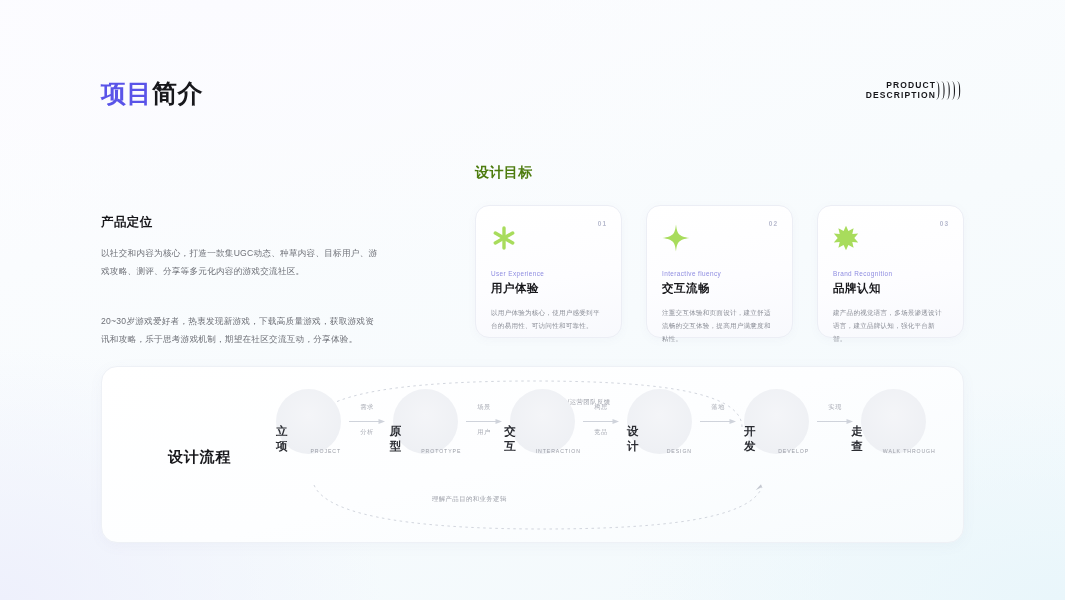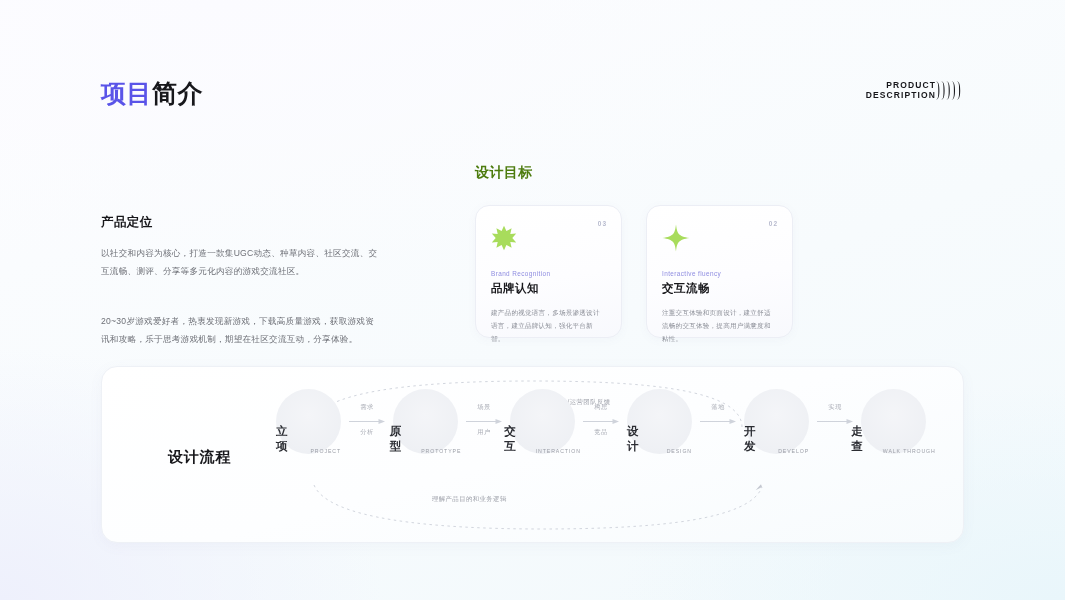--- a/index.html
+++ b/index.html
@@ -112,61 +112,76 @@
           <path d="M15.6 0.5c2.3 0 2.3 4.2 2.3 9s0 9-2.3 9c1.6 0 3.4-1.1 3.4-9S17.2 0.5 15.6 0.5z"></path>
           <path d="M20.8 0.5c2.3 0 2.3 4.2 2.3 9s0 9-2.3 9c1.6 0 3.4-1.1 3.4-9S22.4 0.5 20.8 0.5z"></path>
         </g>
       </svg>
     </div>
   </div>
 
   <div class="left-col">
     <div>
       <div class="blk-title">产品定位</div>
-      <div class="blk-body">以社交和内容为核心，打造一款集UGC动态、种草内容、社区交流、交互流畅、测评、分享等多元化内容的游戏交流社区。</div>
+      <div class="blk-body">以社交和内容为核心，打造一款集UGC动态、种草内容、目标用户、游戏攻略、测评、分享等多元化内容的游戏交流社区。</div>
     </div>
     <div class="blk2">
       <div class="blk-body">20~30岁游戏爱好者，热衷发现新游戏，下载高质量游戏，获取游戏资讯和攻略，乐于思考游戏机制，期望在社区交流互动，分享体验。</div>
     </div>
   </div>
 
   <div class="goals">
     <div class="goals-title">设计目标</div>
 
     <div class="cards">
 
+      <div class="card">
+        <div class="card-num">01</div>
+        <div class="card-icon">
+          <svg width="26" height="26" viewBox="0 0 26 26">
+            <g stroke="#a8dc5c" stroke-width="3.4" stroke-linecap="round">
+              <line x1="13" y1="3" x2="13" y2="23"></line>
+              <line x1="4.3" y1="8" x2="21.7" y2="18"></line>
+              <line x1="4.3" y1="18" x2="21.7" y2="8"></line>
+            </g>
+          </svg>
+        </div>
+        <div class="card-eyebrow">User Experience</div>
+        <div class="card-head">用户体验</div>
+        <div class="card-desc">以用户体验为核心，使用户感受到平台的易用性、可访问性和可靠性。</div>
+      </div>
+
+      <div class="card">
+        <div class="card-num">02</div>
+        <div class="card-icon">
+          <svg width="28" height="28" viewBox="0 0 28 28">
+            <path d="M14 0.5 C15.1 9.4 16.2 12.3 27.5 14 C16.2 15.7 15.1 18.6 14 27.5
+                     C12.9 18.6 11.8 15.7 0.5 14 C11.8 12.3 12.9 9.4 14 0.5 Z" fill="#a8dc5c"></path>
+          </svg>
+        </div>
+        <div class="card-eyebrow">Interactive fluency</div>
+        <div class="card-head">交互流畅</div>
+        <div class="card-desc">注重交互体验和页面设计，建立舒适流畅的交互体验，提高用户满意度和粘性。</div>
+      </div>
 
       <div class="card">
         <div class="card-num">03</div>
         <div class="card-icon">
           <svg width="26" height="26" viewBox="0 0 26 26">
             <path fill="#a8dc5c" d="M13 0.8 L15.4 6.1 L20.6 3.3 L19.3 9.0 L25.2 8.6
                   L21.3 13 L25.2 17.4 L19.3 17.0 L20.6 22.7 L15.4 19.9 L13 25.2
                   L10.6 19.9 L5.4 22.7 L6.7 17.0 L0.8 17.4 L4.7 13 L0.8 8.6
                   L6.7 9.0 L5.4 3.3 L10.6 6.1 Z"></path>
           </svg>
         </div>
         <div class="card-eyebrow">Brand Recognition</div>
         <div class="card-head">品牌认知</div>
         <div class="card-desc">建产品的视觉语言，多场景渗透设计语言，建立品牌认知，强化平台新智。</div>
       </div>
 
-      <div class="card">
-        <div class="card-num">02</div>
-        <div class="card-icon">
-          <svg width="28" height="28" viewBox="0 0 28 28">
-            <path d="M14 0.5 C15.1 9.4 16.2 12.3 27.5 14 C16.2 15.7 15.1 18.6 14 27.5
-                     C12.9 18.6 11.8 15.7 0.5 14 C11.8 12.3 12.9 9.4 14 0.5 Z" fill="#a8dc5c"></path>
-          </svg>
-        </div>
-        <div class="card-eyebrow">Interactive fluency</div>
-        <div class="card-head">交互流畅</div>
-        <div class="card-desc">注重交互体验和页面设计，建立舒适流畅的交互体验，提高用户满意度和粘性。</div>
-      </div>
-
     </div>
   </div>
 
   <div class="flow-panel">
 
     <svg class="flow-svg" width="863" height="177" viewBox="0 0 863 177">
 
       <path d="M640 60 C640 22 540 14 430 14 C330 14 226 22 212 52" fill="none" stroke="#d2d6de" stroke-width="1" stroke-dasharray="2.5 3.5"></path>
       <polygon points="212,52 209.2,45.2 215.4,45.6" fill="#c3c7d0"></polygon>
 

